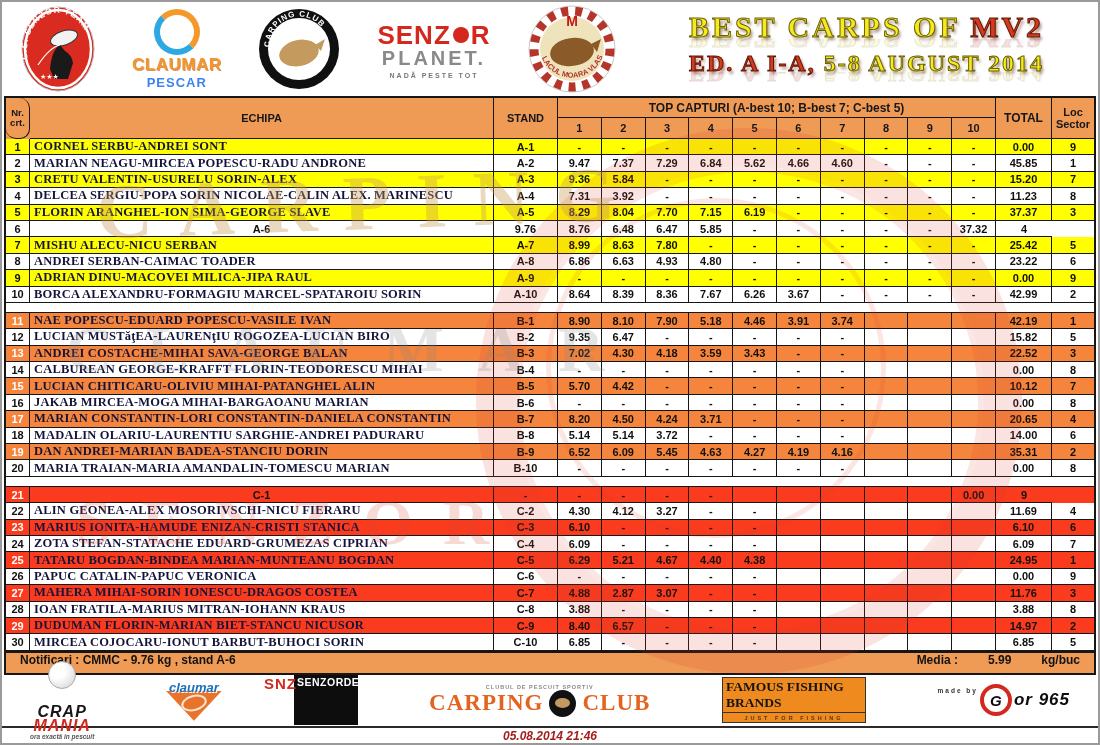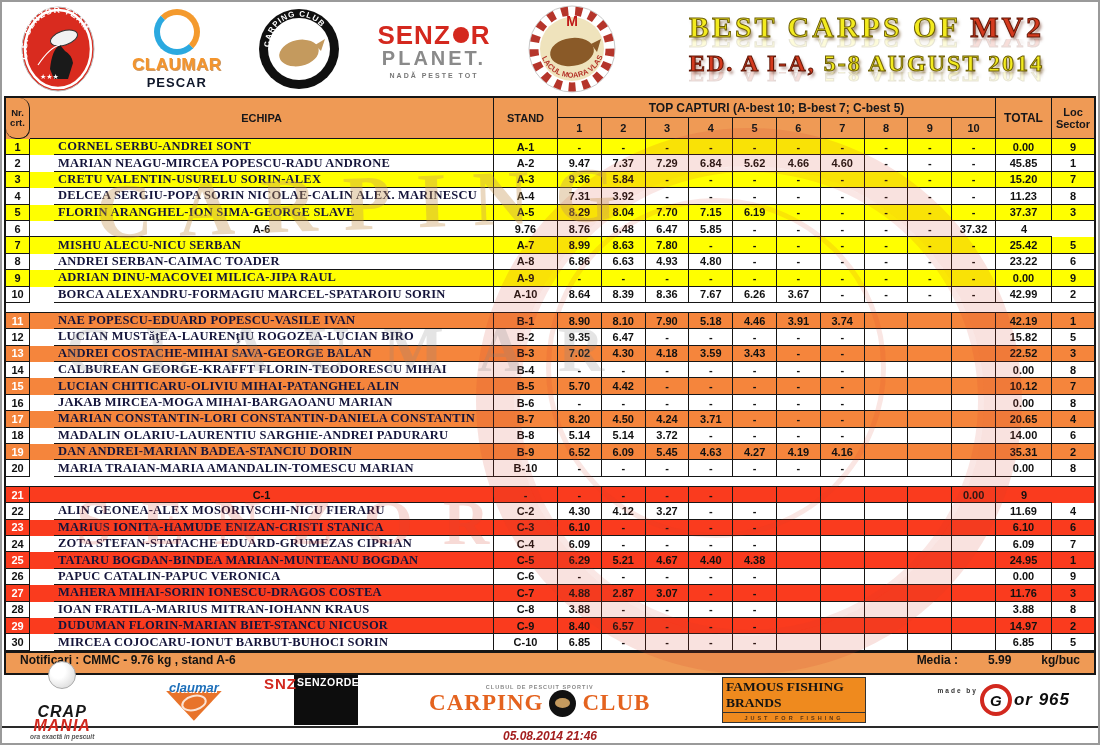--- a/index.html
+++ b/index.html
@@ -20,21 +20,21 @@
   .title-line1{font-size:30px;letter-spacing:3px;line-height:28px;}
   .title-line2{font-size:24px;letter-spacing:2px;line-height:22px;}
   .t-main{color:var(--title-yellow);-webkit-text-stroke:1px #6d5f07;text-shadow:2px 3px 3px rgba(96,60,10,.55);}
   .t-accent{color:var(--title-red);-webkit-text-stroke:1px #5f1505;text-shadow:2px 3px 3px rgba(96,30,10,.5);}
   .title-reflect{transform:scaleY(-1);opacity:.16;max-height:13px;overflow:hidden;margin-top:-2px;}
   .logo-row{position:absolute;left:18px;top:0;width:640px;height:94px;display:flex;align-items:center;gap:36px;}
   .logo{display:flex;flex-direction:column;align-items:center;justify-content:center;}
   
   .cl-ring{width:34px;height:34px;border-radius:50%;border:6px solid #2ba9e0;border-top-color:#f49a2d;border-right-color:#f49a2d;}
   .cl-l1{color:#f4952d;font-weight:bold;font-size:17px;letter-spacing:.5px;text-shadow:1px 1px 0 #c96;}
-  .cl-l2{color:#0f172a;font-weight:bold;font-size:13px;letter-spacing:1px;}
+  .cl-l2{color:#3b82f6;font-weight:bold;font-size:13px;letter-spacing:1px;}
   
   .sp-l1{display:flex;align-items:center;color:#d4281e;font-weight:bold;font-size:26px;letter-spacing:1px;font-family:"Liberation Sans",sans-serif;}
   .sp-dot{width:16px;height:16px;border-radius:50%;background:#d4281e;margin:0 2px;}
   .sp-l2{color:#8a8a8a;font-size:20px;letter-spacing:3px;font-weight:bold;margin-top:-4px;}
   .sp-l3{color:#777;font-size:7px;letter-spacing:2px;margin-top:2px;font-weight:bold;}
   
   :root{--cols:24px 1fr 64px repeat(10,43.8px) 56px 42px;}
   .table-wrap{position:relative;margin:0 2px;border:2px solid var(--border-dark);}
   .thead{display:grid;grid-template-columns:var(--cols);grid-template-rows:20px 21px;background:var(--header-orange);}
   .thead>div{border-right:1px solid var(--border-dark);border-bottom:1px solid var(--border-dark);
@@ -45,21 +45,21 @@
   .th-topcap{grid-row:1;grid-column:4/14;font-size:12px;}
   .th-total{grid-row:1/3;grid-column:14;font-size:12px;}
   .th-loc{grid-row:1/3;grid-column:15;font-size:11px;line-height:12px;border-right:none!important;}
   .th-num{grid-row:2;font-size:11px;}
   .tbody{background:#fff;}
   .trow{display:grid;grid-template-columns:var(--cols);height:16.4px;background:#fff;}
   .trow>div{border-right:1px solid var(--border-dark);border-bottom:1px solid var(--border-dark);
     display:flex;align-items:center;justify-content:center;font-size:11px;font-weight:bold;color:#111;overflow:hidden;}
   .trow>div:last-child{border-right:none;}
   .trow .cell-name{justify-content:flex-start;padding-left:4px;
-    font-family:"Liberation Serif",serif;font-size:12.5px;letter-spacing:.2px;color:var(--name-navy);white-space:nowrap;margin-left:24px;}
+    font-family:"Liberation Serif",serif;font-size:12.5px;letter-spacing:.2px;color:var(--name-navy);white-space:nowrap;}
   .trow.hl-A{background:var(--row-yellow);}
   .trow.hl-B{background:var(--row-orange);}
   .trow.hl-C{background:var(--row-red);}
   .trow.hl-B .cell-nr,.trow.hl-C .cell-nr{color:#fff;}
   .gap-row{height:9px;background:#fff;border-bottom:1px solid var(--border-dark);}
   
   .wm{position:absolute;pointer-events:none;font-family:"Liberation Serif",serif;font-weight:bold;z-index:5;}
   .wm-ring{left:470px;top:30px;width:470px;height:470px;border-radius:50%;
     border:38px solid rgba(214,60,38,.15);box-shadow:inset 0 0 0 6px rgba(214,60,38,.12), inset 0 0 0 60px rgba(255,255,255,0);}
   .wm-ring2{left:540px;top:100px;width:330px;height:330px;border-radius:50%;border:5px solid rgba(214,60,38,.13);}

